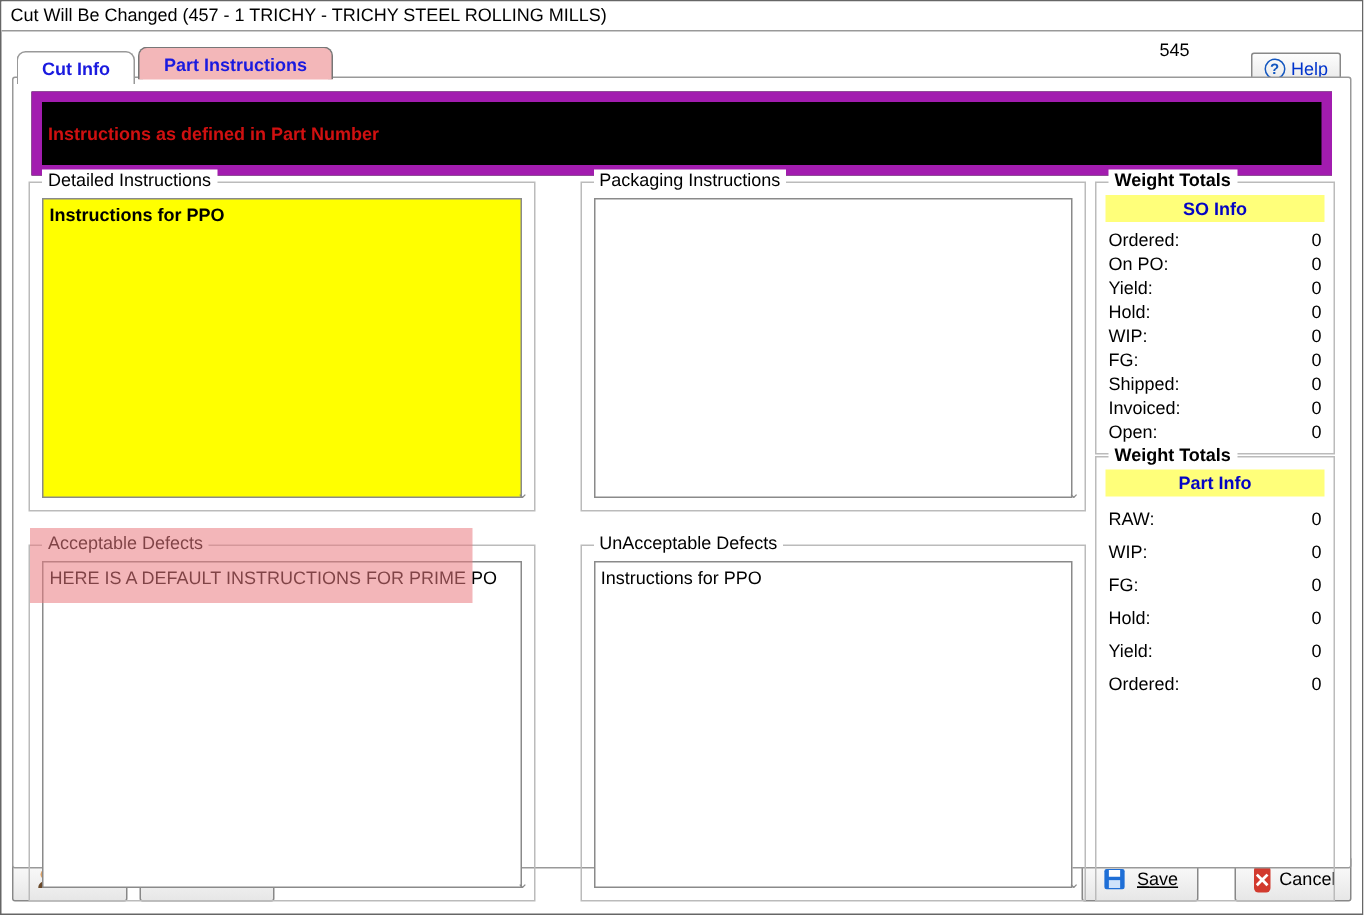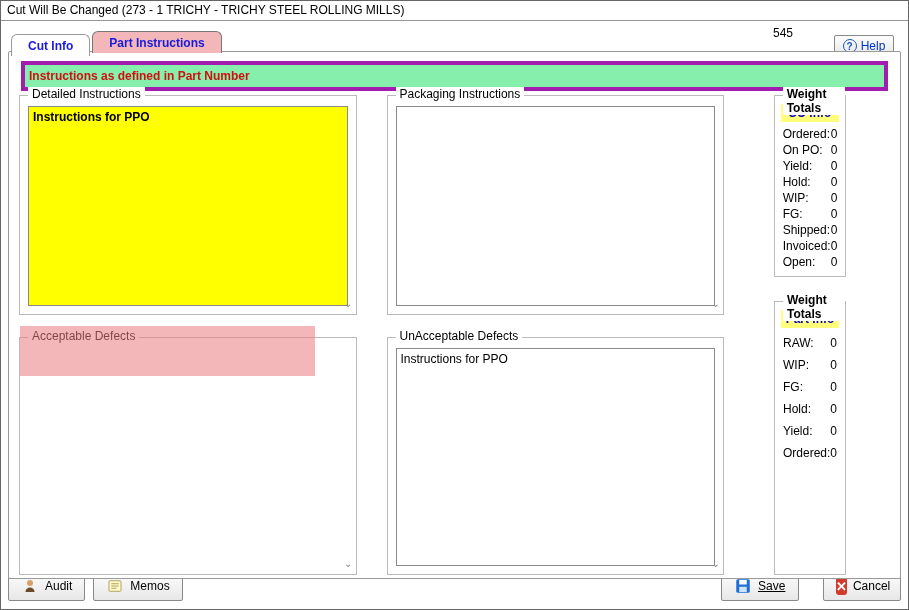--- a/index.html
+++ b/index.html
@@ -90,25 +90,25 @@
     position: absolute;
     top: 30px; left: 7px; right: 7px;
     height: 528px;
     border: 1px solid #999;
     border-radius: 2px;
     background: #fff;
     z-index: 2;
   }
   .banner {
     margin: 9px 12px 0 12px;
-    background: #86efac;
+    background: #000000;
     color: #d01010;
     font-weight: bold;
-    padding: 4px 4px;
-    border: 4px solid #a21caf;
+    padding: 14px 4px;
+    border: 7px solid #a21caf;
   }
   .columns {
     display: flex;
     gap: 6px;
     padding: 4px 10px 10px 10px;
     height: calc(100% - 32px);
   }
   .leftcol { flex: 1; display: flex; flex-direction: column; }
   .grid2x2 {
     flex: 1;
@@ -146,22 +146,21 @@
   }
   .scrollhint {
     position: absolute;
     right: 3px; bottom: 5px;
     color: #888; font-size: 10px;
     pointer-events: none;
   }
   .rightcol {
     width: 160px;
     display: flex; flex-direction: column;
-    gap: 24px;
-    align-items: center;
+    gap: 1px;
   }
   .wtbox {
     border: 1px solid #bbb;
     position: relative;
     padding: 8px 6px 6px 6px;
   }
   .wtbox > .legend {
     position: absolute;
     top: -9px; left: 8px;
     background: #fff;
@@ -207,21 +206,21 @@
   .btn.cancel .xic {
     width: 18px; height: 18px; background: #d23a2e; border-radius: 3px;
     display:flex; align-items:center; justify-content:center;
     color:#fff; font-weight:bold; font-size:13px;
   }
 </style>
 </head>
 <body>
 
 <div class="window">
-  <div class="titlebar">Cut Will Be Changed  (273 - 1  TRICHY - TRICHY STEEL ROLLING MILLS)</div>
+  <div class="titlebar">Cut Will Be Changed  (457 - 1  TRICHY - TRICHY STEEL ROLLING MILLS)</div>
 
   <div class="body">
     <div class="topnum">545</div>
     <div class="help-btn">
       <span class="qmark">?</span>
       <span>Help</span>
     </div>
 
     <div class="tabs-wrap">
       <div class="tab inactive">Cut Info</div>
@@ -241,20 +240,21 @@
             </div>
 
             <div class="fieldset">
               <div class="legend">Packaging Instructions</div>
               <textarea class="txtbox" style=""></textarea>
               <span class="scrollhint">⌄</span>
             </div>
 
             <div class="fieldset" style="position:relative;">
               <div class="legend">Acceptable Defects</div>
+              <textarea class="txtbox" style="">HERE IS A DEFAULT INSTRUCTIONS FOR PRIME PO</textarea>
               <div class="overlay-pink" style="left:0; top:-12px; width:295px; height:50px;"></div>
               <span class="scrollhint">⌄</span>
             </div>
 
             <div class="fieldset">
               <div class="legend">UnAcceptable Defects</div>
               <textarea class="txtbox" style="">Instructions for PPO</textarea>
               <span class="scrollhint">⌄</span>
             </div>
 

